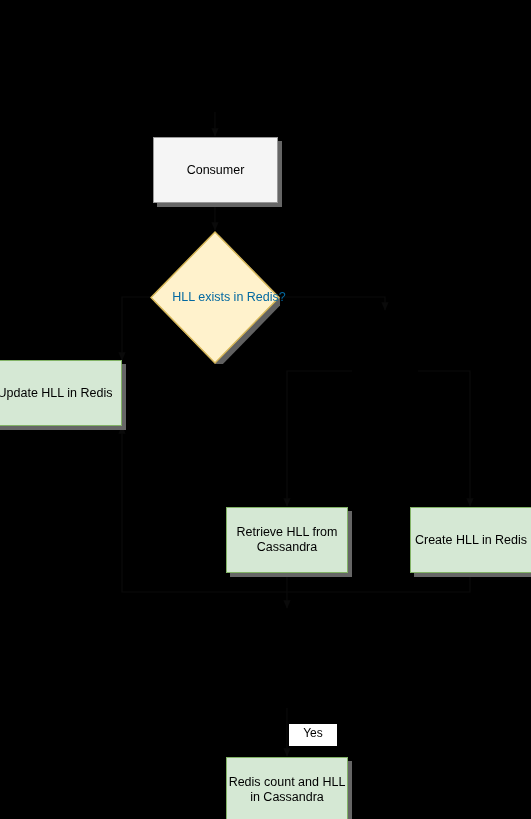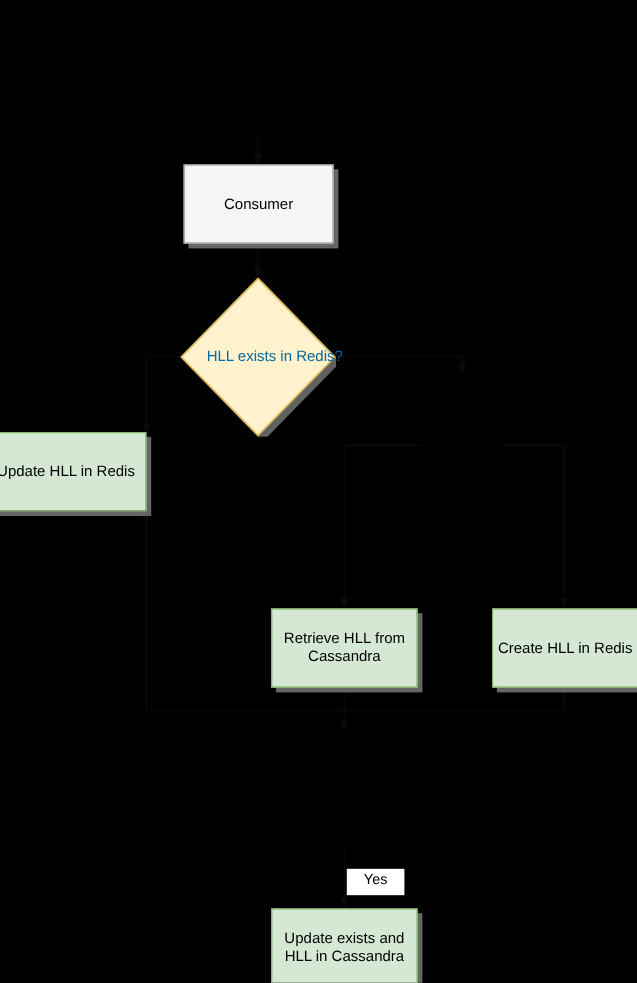--- a/index.html
+++ b/index.html
@@ -139,16 +139,16 @@
   <div class="node box green" style="left:226px; top:507px; width:122px; height:66px;">
     <span>Retrieve HLL from Cassandra</span>
   </div>
 
 
   <div class="edge-label" style="left:289px; top:724px; width:48px; height:22px; display:flex; align-items:flex-start; justify-content:center;">
     <span>Yes</span>
   </div>
 
   <div class="node box green" style="left:226px; top:757px; width:122px; height:66px;">
-    <span>Update exists and HLL in Cassandra</span>
+    <span>Redis count and HLL in Cassandra</span>
   </div>
 
 </div>
 
 </body></html>

